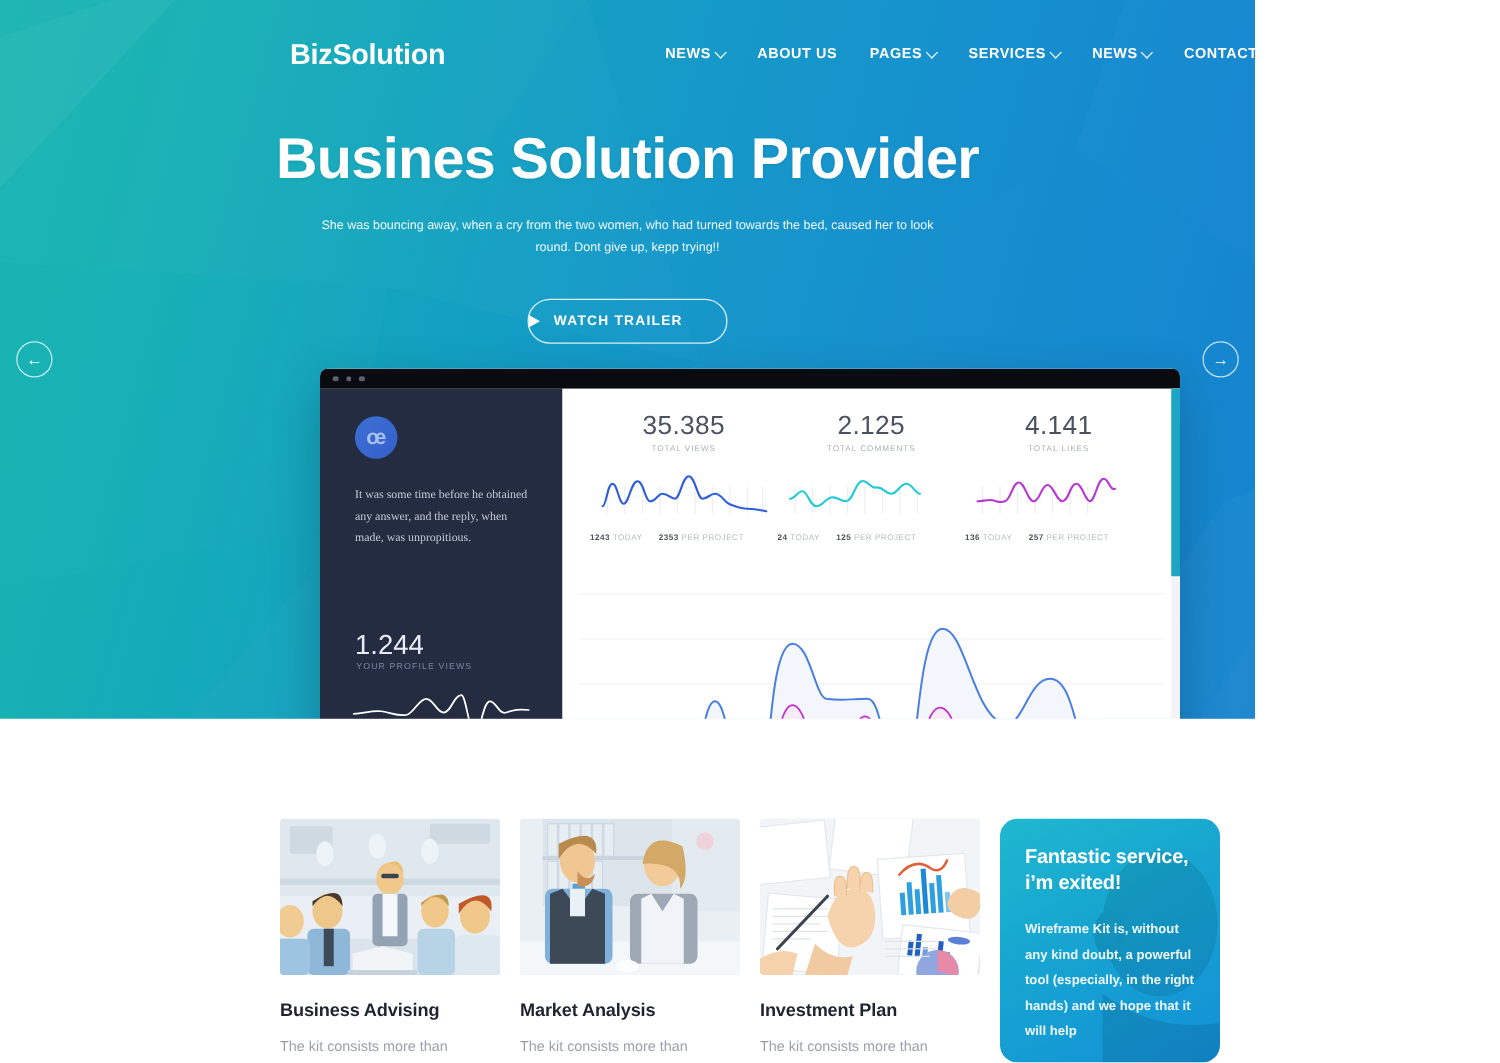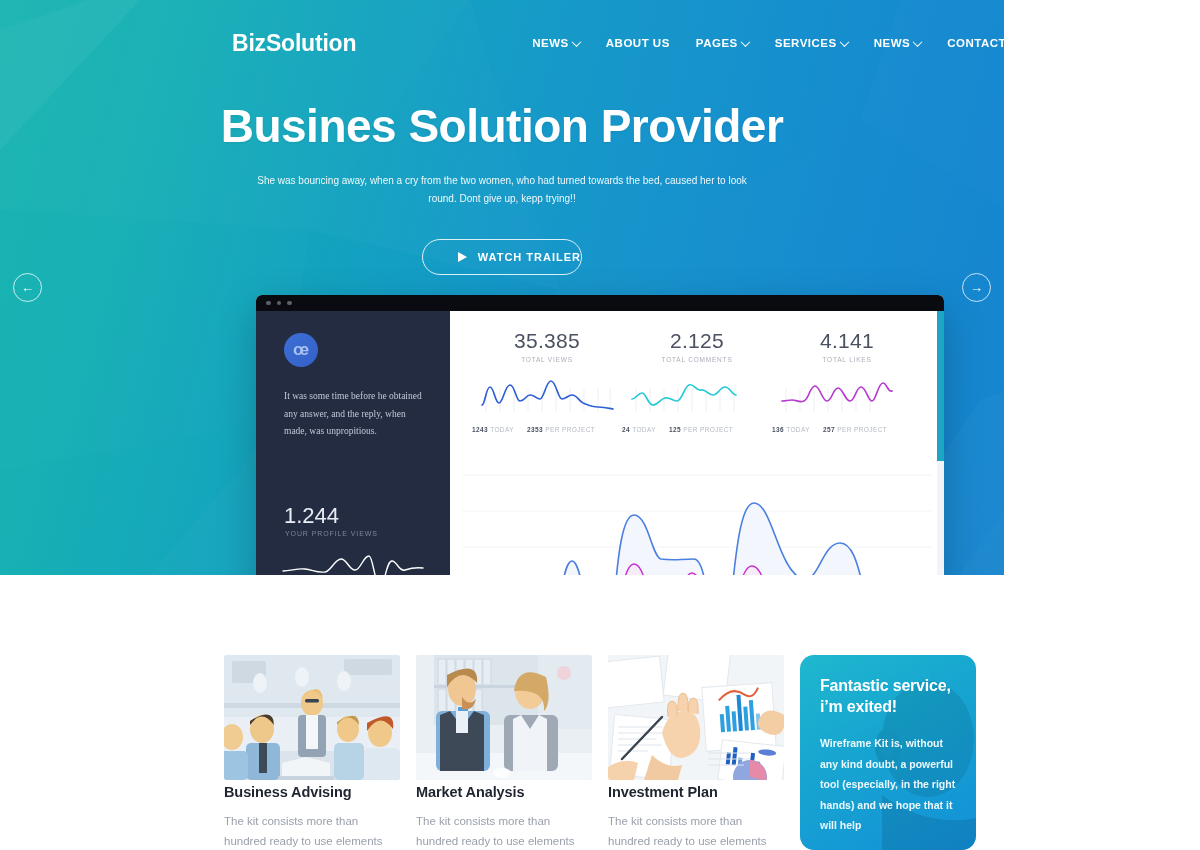--- a/index.html
+++ b/index.html
@@ -70,21 +70,21 @@
     text-shadow:0 1px 3px rgba(0,0,0,.07);
   }
   .hero-sub {
     margin-top:20px;
     color:rgba(255,255,255,.93);
     font-size:10px; line-height:1.85; font-weight:400;
     max-width:520px; margin-left:auto; margin-right:auto;
   }
   .watch-btn {
     margin:30px auto 0;
-    display:flex; align-items:center; justify-content:flex-end; gap:11px;
+    display:flex; align-items:center; justify-content:flex-start; gap:11px;
     width:160px; height:36px;
     border:1.5px solid rgba(255,255,255,.85);
     border-radius:18px;
     color:#fff; font-size:11px; font-weight:600; letter-spacing:1px;
     background:transparent; cursor:pointer;
   }
   .play-tri {
     width:0;height:0;
     border-left:9px solid #fff;
     border-top:5.5px solid transparent;
@@ -161,21 +161,21 @@
     display:flex; gap:16px;
     padding:80px 0 0 224px;
   }
   .card { width:176px; }
   .card-img {
     width:176px; height:125px; border-radius:3px;
     overflow:hidden; position:relative; background:#dde5ec;
   }
   .card-img svg { display:block; }
   .card-title {
-    margin-top:4px; color:#1f2430;
+    margin-top:21px; color:#1f2430;
     font-size:14.5px; font-weight:700; letter-spacing:-0.1px;
   }
   .card-text {
     margin-top:12px; color:#9aa0ab;
     font-size:11.5px; line-height:1.72;
   }
 
   .promo {
     width:176px; height:195px;
     border-radius:14px; position:relative; overflow:hidden;

